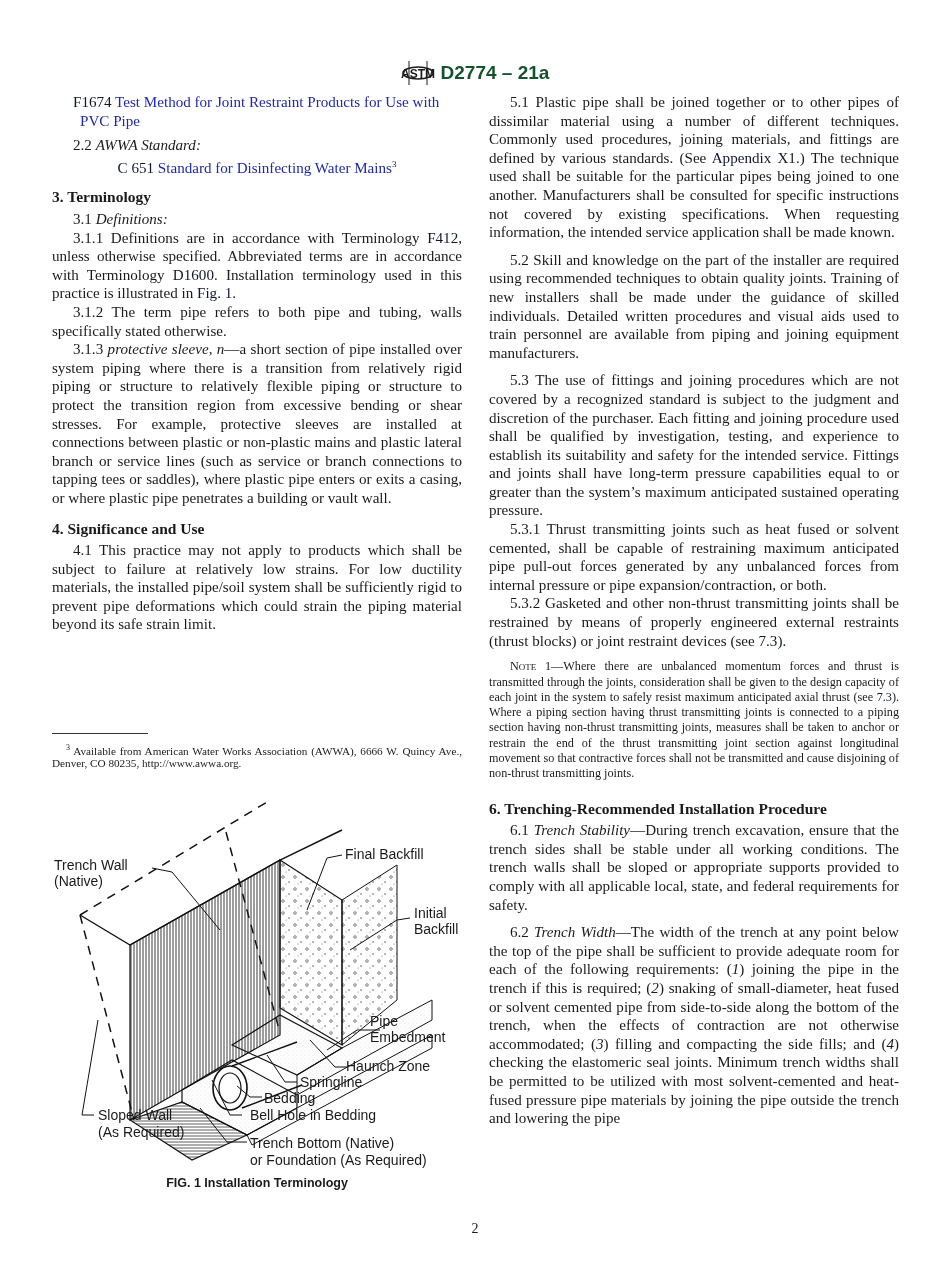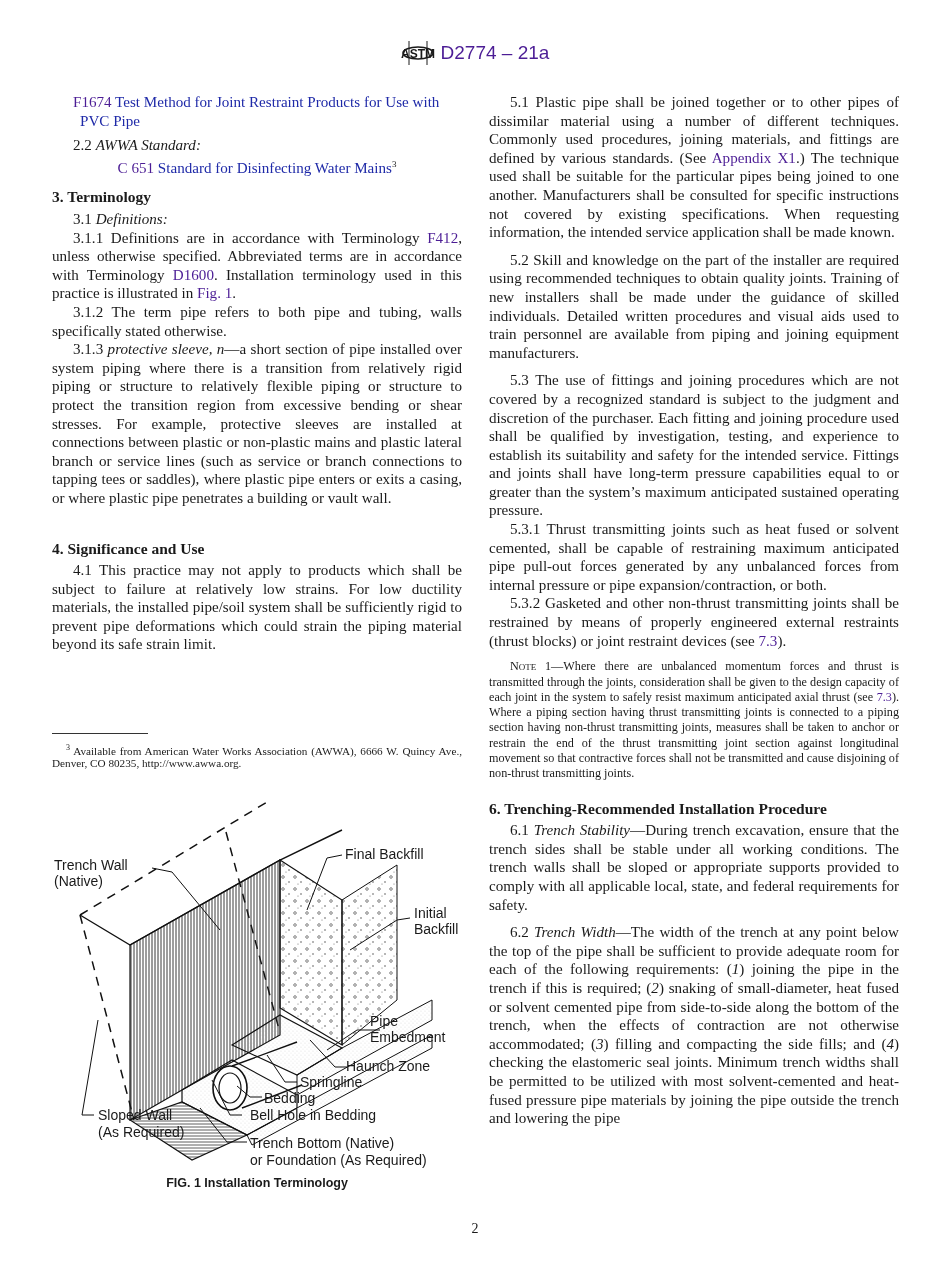--- a/index.html
+++ b/index.html
@@ -1,25 +1,25 @@
 <!DOCTYPE html>
 <html><head>
 <meta charset="utf-8">
 <style>
   html, body { margin: 0; padding: 0; background: #ffffff; }
   body { width: 950px; height: 1272px; position: relative; font-family: "Liberation Serif", "DejaVu Serif", serif; color: #1a1a1a; overflow: hidden; }
-  .header { position: absolute; top: 36px; left: 0; width: 950px; height: 34px; display: flex; justify-content: center; align-items: center; gap: 6px; }
+  .header { position: absolute; top: 56px; left: 0; width: 950px; height: 34px; display: flex; justify-content: center; align-items: center; gap: 6px; }
   .logo { width: 34px; height: 30px; }
-  .doc-id { font-family: "Liberation Sans", "DejaVu Sans", sans-serif; font-weight: normal; font-size: 19px; color: #4c1d95; }
+  .doc-id { font-family: "Liberation Sans", "DejaVu Sans", sans-serif; font-weight: bold; font-size: 19px; color: #14532d; }
   .col { position: absolute; font-size: 15.1px; line-height: 18.6px; text-align: justify; }
   .col-left { left: 52px; top: 93px; width: 410px; }
   .col-right { left: 489px; top: 93px; width: 410px; }
   p { margin: 0; }
   .indent { text-indent: 21px; }
-  .red { color: #4c1d95; }
+  .red { color: #0f172a; }
   .blue { color: #1f2aa8; }
   .ref-entry { padding-left: 21px; text-indent: -7px; margin-left: -7px; text-align: left; margin-left: 7px;}
   .heading { font-weight: bold; font-size: 15.5px; margin-top: 13px; margin-bottom: 3px; }
   .spacer-s { height: 6px; }
   .spacer-m { height: 9px; }
   .note { font-size: 12.2px; line-height: 15.3px; text-indent: 21px; text-align: justify; margin-top: 9px; }
   .smallcaps { font-variant: small-caps; }
   .fn-rule { position: absolute; left: 52px; top: 733px; width: 96px; border-top: 1px solid #333; }
   .footnote { position: absolute; left: 52px; top: 742px; width: 410px; font-size: 11.2px; line-height: 12px; text-align: justify; text-indent: 14px; }
   .figure { position: absolute; left: 52px; top: 790px; width: 410px; height: 385px; }
@@ -57,21 +57,21 @@
 
   <p class="heading" style="margin-top:11px;">3.  Terminology</p>
   <p class="indent">
     <span>3.1</span>
     <i>Definitions:</i>
   </p>
   <p class="indent"><span>3.1.1  Definitions are in accordance with Terminology </span><span class="red">F412</span><span>, unless otherwise specified. Abbreviated terms are in accordance with Terminology </span><span class="red">D1600</span><span>. Installation terminology used in this practice is illustrated in </span><span class="red">Fig. 1</span><span>.</span></p>
   <p class="indent">3.1.2  The term pipe refers to both pipe and tubing, walls specifically stated otherwise.</p>
   <p class="indent"><span>3.1.3 </span><i>protective sleeve, n</i><span>—a short section of pipe installed over system piping where there is a transition from relatively rigid piping or structure to relatively flexible piping or structure to protect the transition region from excessive bending or shear stresses. For example, protective sleeves are installed at connections between plastic or non-plastic mains and plastic lateral branch or service lines (such as service or branch connections to tapping tees or saddles), where plastic pipe enters or exits a casing, or where plastic pipe penetrates a building or vault wall.</span></p>
 
-  <p class="heading" style="margin-top:32px;">4.  Significance and Use</p>
+  <p class="heading" style="margin-top:12px;">4.  Significance and Use</p>
   <p class="indent">4.1  This practice may not apply to products which shall be subject to failure at relatively low strains. For low ductility materials, the installed pipe/soil system shall be sufficiently rigid to prevent pipe deformations which could strain the piping material beyond its safe strain limit.</p>
 </div>
 
 <div class="fn-rule"></div>
 <p class="footnote"><sup style="font-size:8px;">3</sup><span> Available from American Water Works Association (AWWA), 6666 W. Quincy Ave., Denver, CO 80235, http://www.awwa.org.</span></p>
 
 <svg class="figure" viewBox="0 0 410 385">
   <defs>
     <pattern id="vlines" width="3" height="10" patternUnits="userSpaceOnUse">
       <line x1="1" y1="0" x2="1" y2="10" stroke="#222" stroke-width="0.9"></line>

